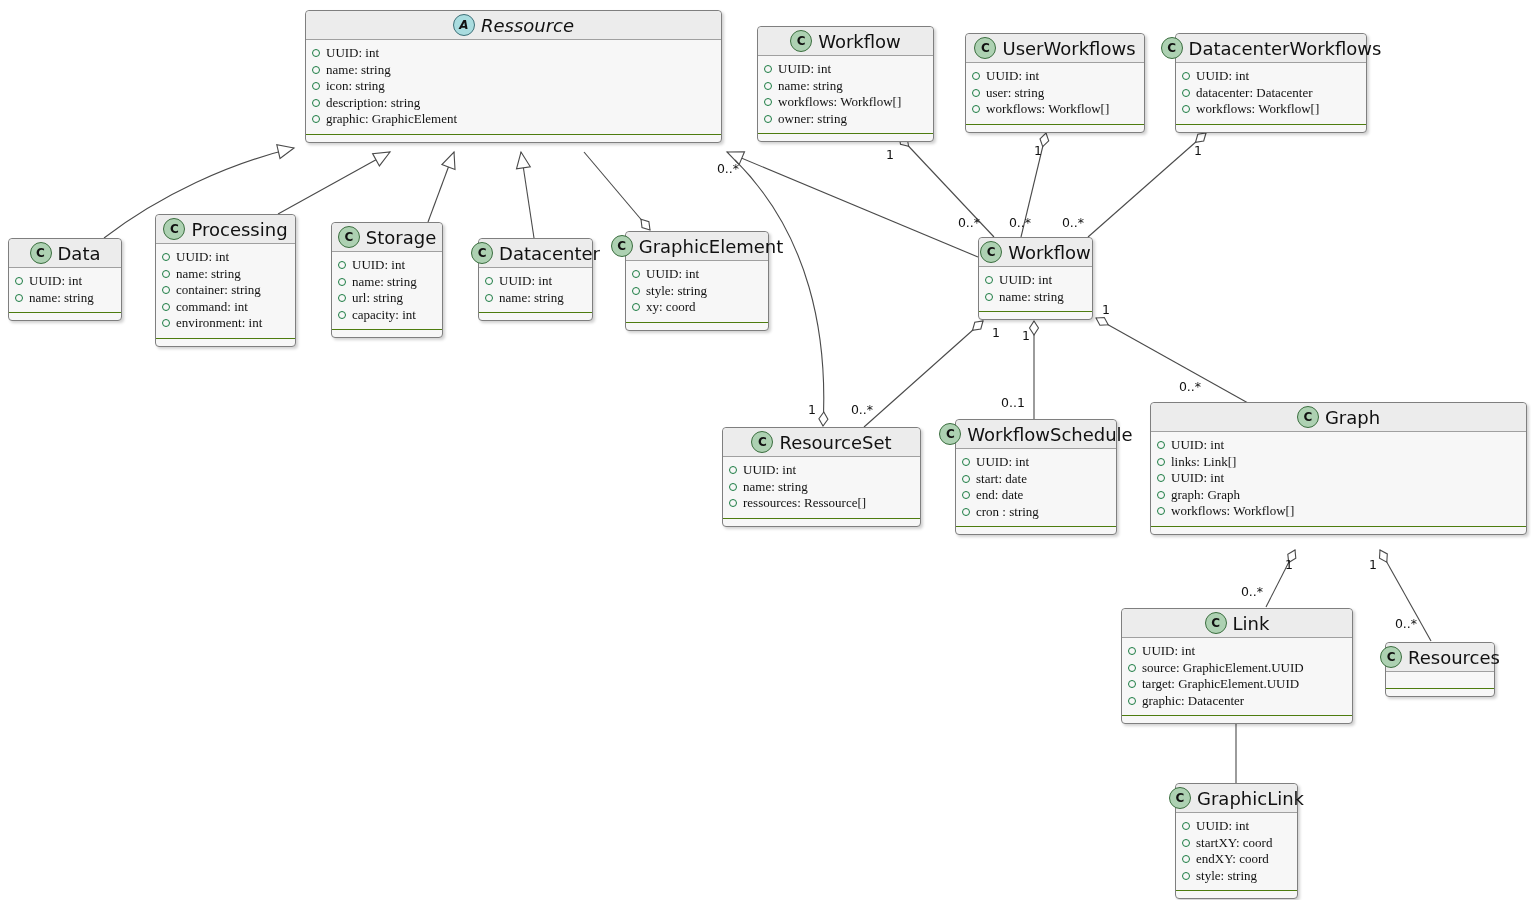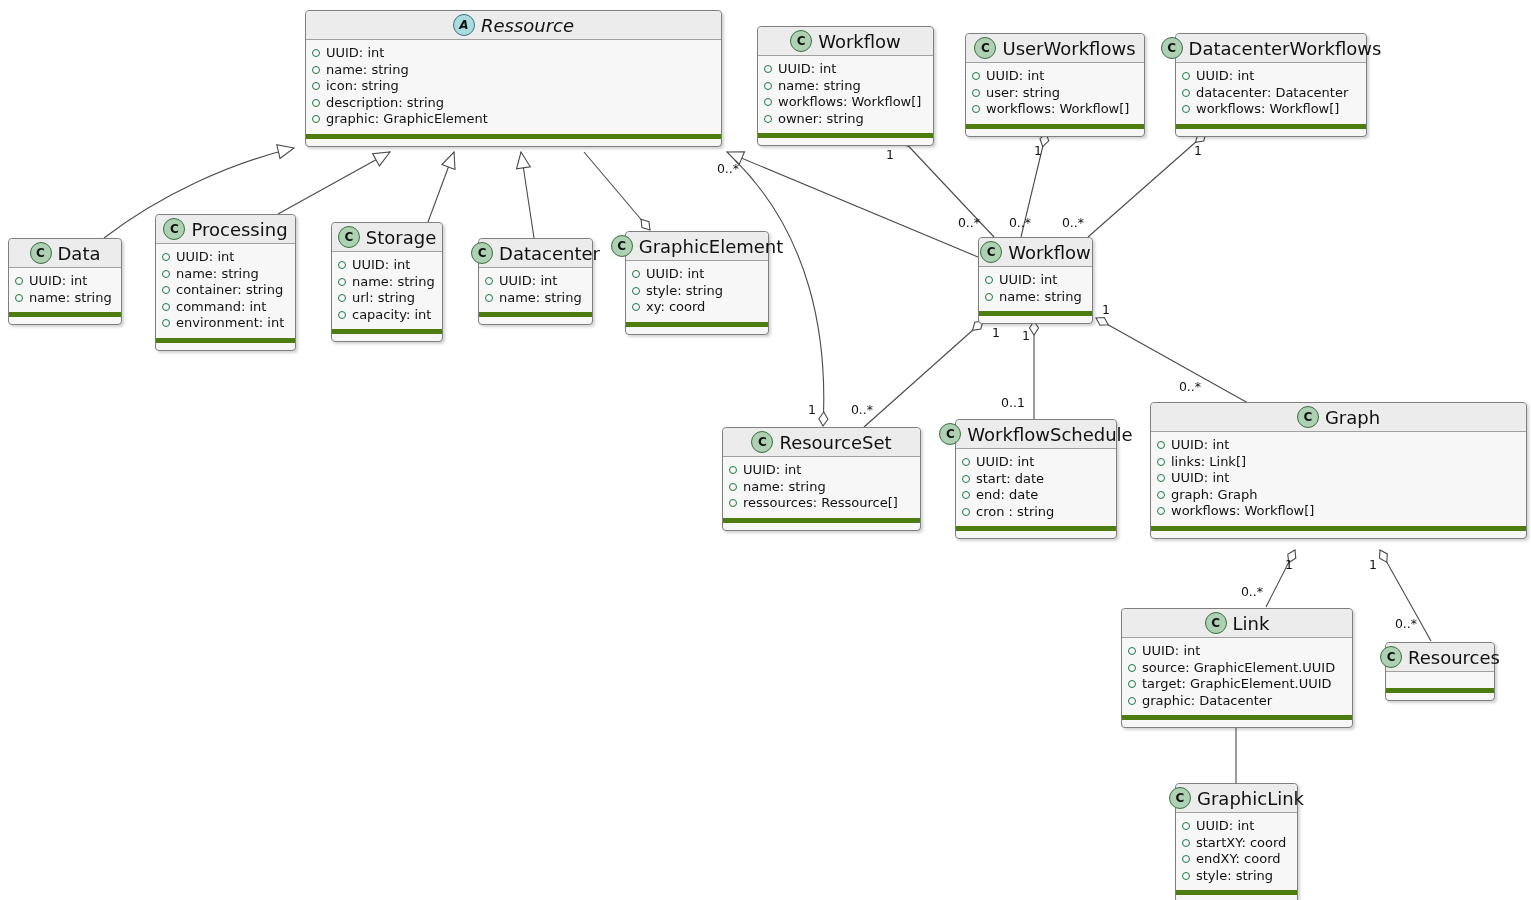--- a/index.html
+++ b/index.html
@@ -26,22 +26,23 @@
     background:var(--class-icon,#ADD1B2);
     border:1px solid #3b6e3f;
     display:flex;align-items:center;justify-content:center;
     font-weight:bold;font-size:12px;color:#111;
   }
   .circ.abstract{background:var(--abstract-icon,#A9DCDF);font-style:italic;border-color:#3d6f77;}
   .cname{font-size:18px;}
   .cname.abstract{font-style:italic;}
   .uml-attrs{
     padding:5px 8px 6px 6px;
-    border-bottom:5px solid #4d7c0f;
+    border-bottom:1px solid #4d7c0f;
     min-height:5px;
+    font-family:Liberation Serif, serif;
   }
   .attr-row{display:flex;align-items:center;gap:6px;line-height:16.5px;white-space:nowrap;}
   .field-icon{
     width:6px;height:6px;border-radius:50%;flex:none;
     border:1.5px solid var(--field-icon,#1c7c43);
     background:transparent;
   }
   .uml-methods{height:7px;border-radius:0 0 4px 4px;}
   .edge-label{font-size:12.5px;fill:#111;}
 </style>

